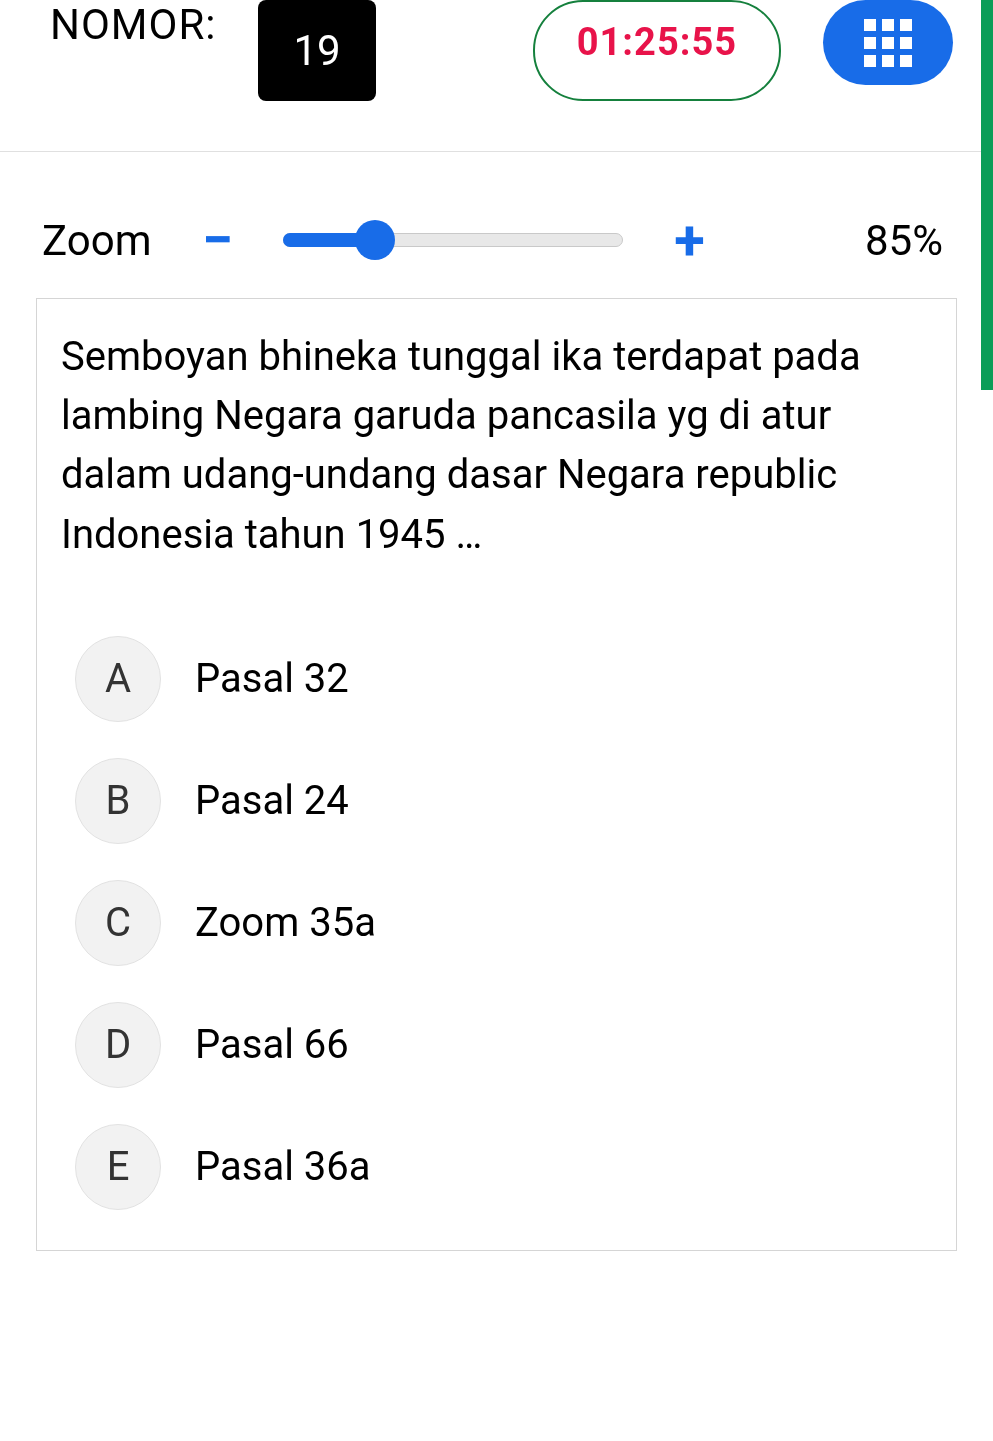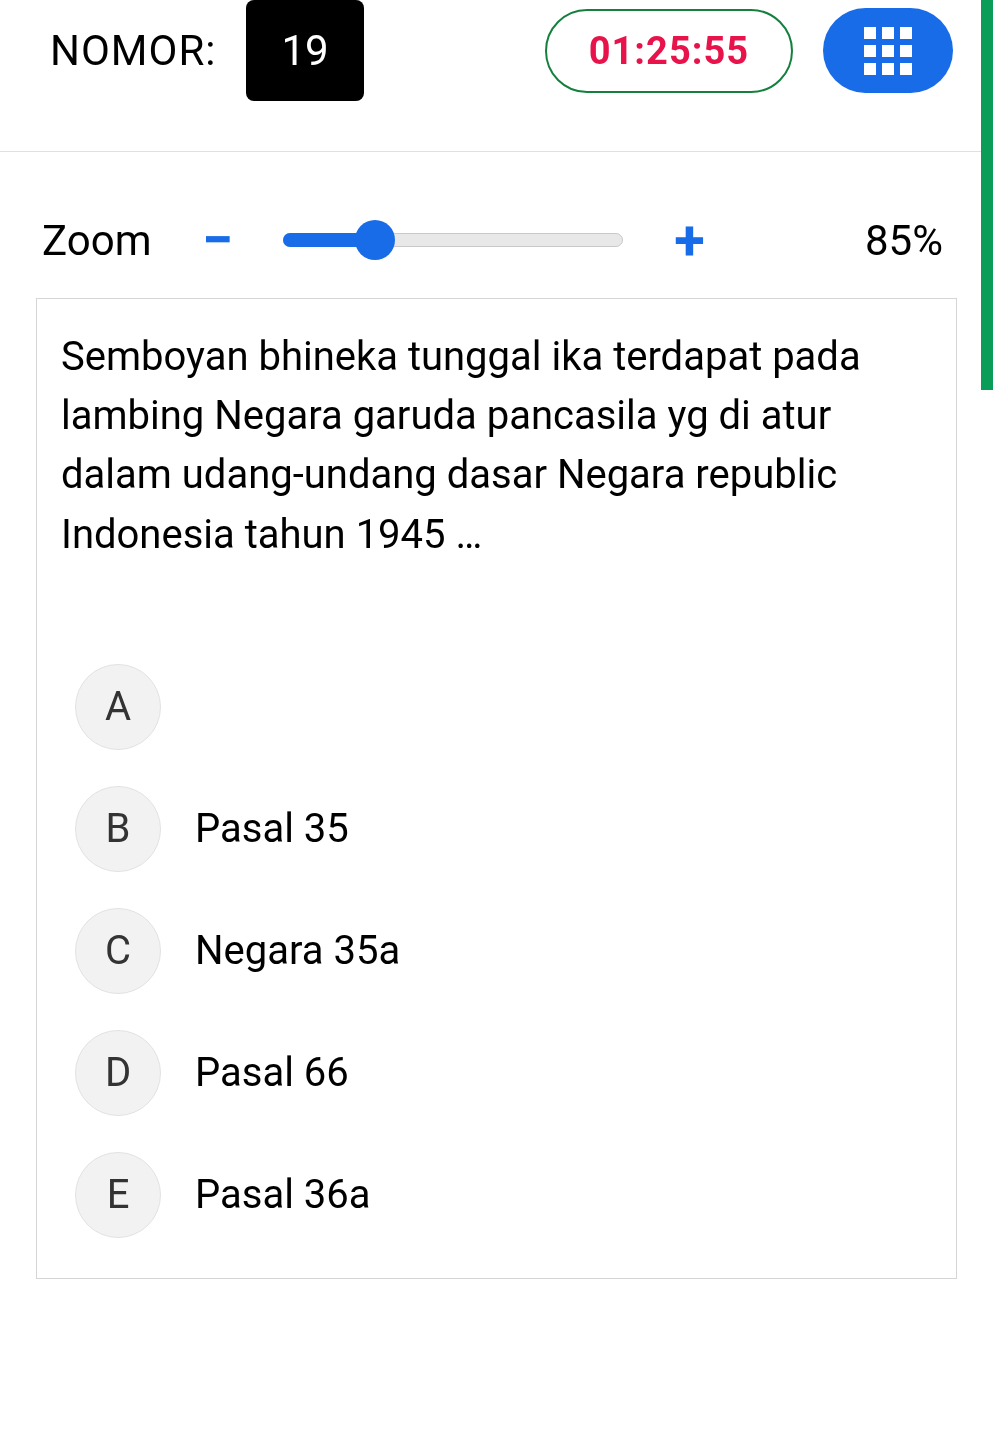--- a/index.html
+++ b/index.html
@@ -8,24 +8,23 @@
       box-sizing: border-box;
     }
     body {
       font-family: -apple-system, BlinkMacSystemFont, "Segoe UI", Roboto, Arial, sans-serif;
       background: #fff;
       width: 993px;
       position: relative;
     }
     .header {
       display: flex;
-      align-items: center;
       padding: 0 40px 50px 50px;
       border-bottom: 1px solid #e0e0e0;
-      gap: 30px;
+      gap: 42px;
     }
     .nomor-label {
       font-size: 42px;
       font-weight: 400;
       color: #000;
       letter-spacing: 1px;
     }
     .nomor-badge {
       background: #000000;
       color: #fff;
@@ -139,21 +138,21 @@
     .question-card {
       margin: 0 36px 36px 36px;
       border: 1px solid #d5d5d5;
       padding: 28px 24px 40px 24px;
     }
     .question-text {
       font-size: 40px;
       line-height: 1.48;
       color: #000;
       font-weight: 400;
-      margin-bottom: 100px;
+      margin-bottom: 72px;
     }
     .options {
       display: flex;
       flex-direction: column;
       gap: 36px;
       padding-left: 14px;
     }
     .option-row {
       display: flex;
       align-items: center;
@@ -219,28 +218,29 @@
   </div>
   <span class="zoom-btn">+</span>
   <span class="zoom-value">85%</span>
 </div>
 
 <div class="question-card">
   <p class="question-text">Semboyan bhineka tunggal ika terdapat pada lambing Negara garuda pancasila yg di atur dalam udang-undang dasar Negara republic Indonesia tahun 1945 …</p>
   <div class="options">
     <div class="option-row">
       <div class="option-letter">A</div>
+      <span class="option-text">Pasal 32</span>
     </div>
     <div class="option-row">
       <div class="option-letter">B</div>
-      <span class="option-text">Pasal 35</span>
+      <span class="option-text">Pasal 24</span>
     </div>
     <div class="option-row">
       <div class="option-letter">C</div>
-      <span class="option-text">Negara 35a</span>
+      <span class="option-text">Zoom 35a</span>
     </div>
     <div class="option-row">
       <div class="option-letter">D</div>
       <span class="option-text">Pasal 66</span>
     </div>
     <div class="option-row">
       <div class="option-letter">E</div>
       <span class="option-text">Pasal 36a</span>
     </div>
   </div>

